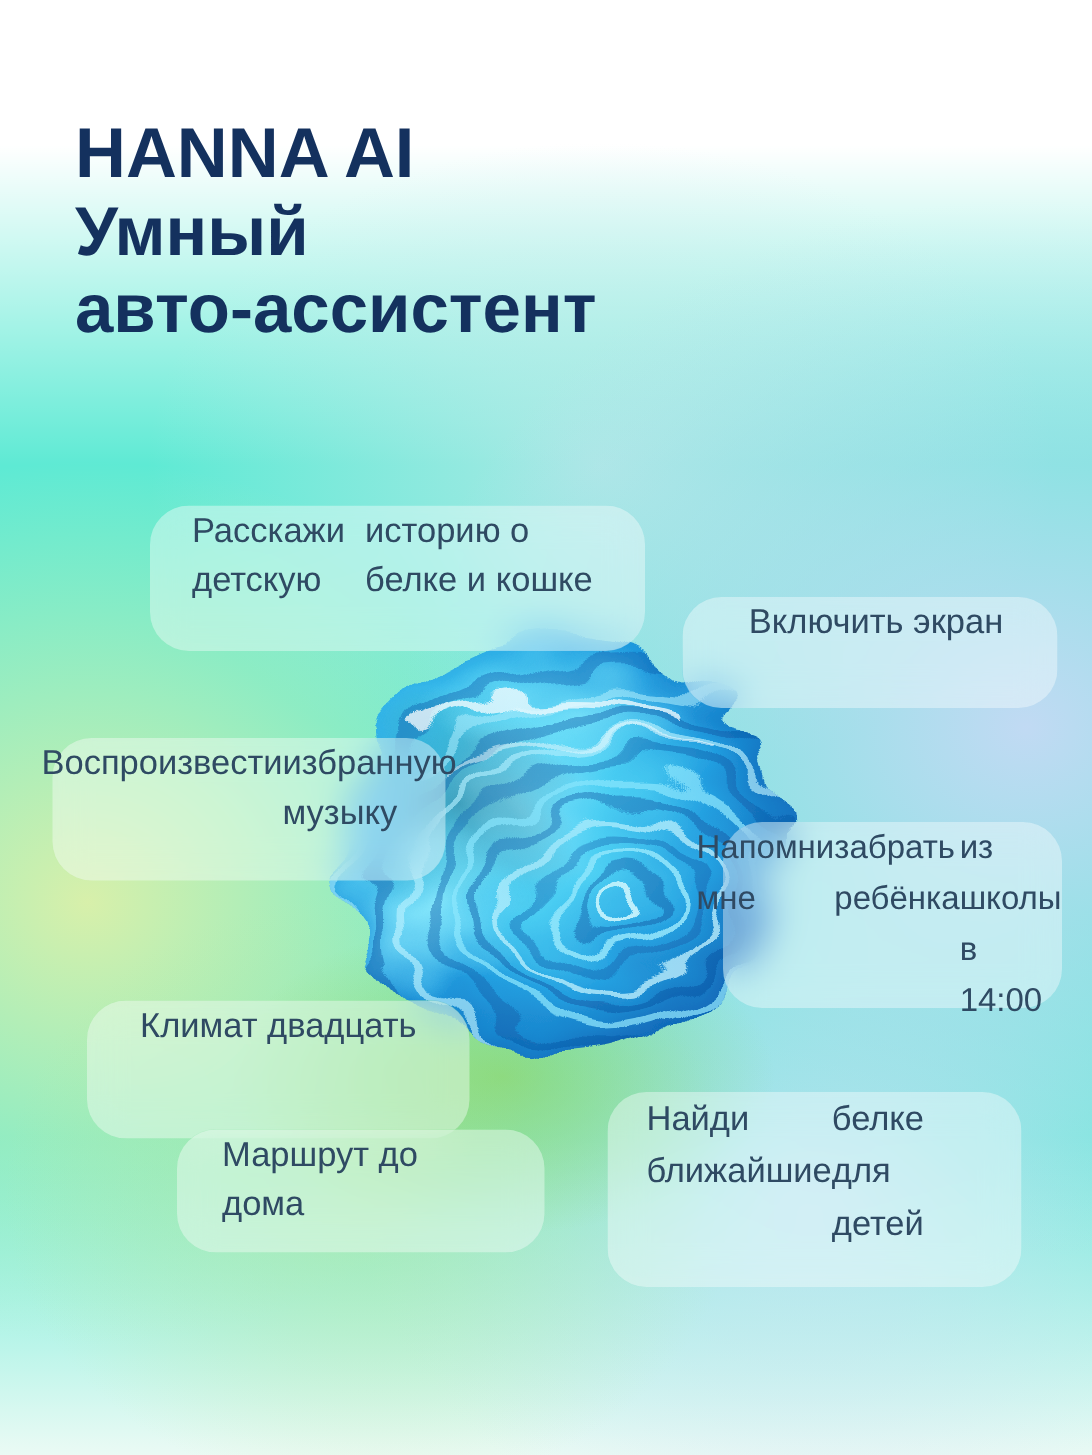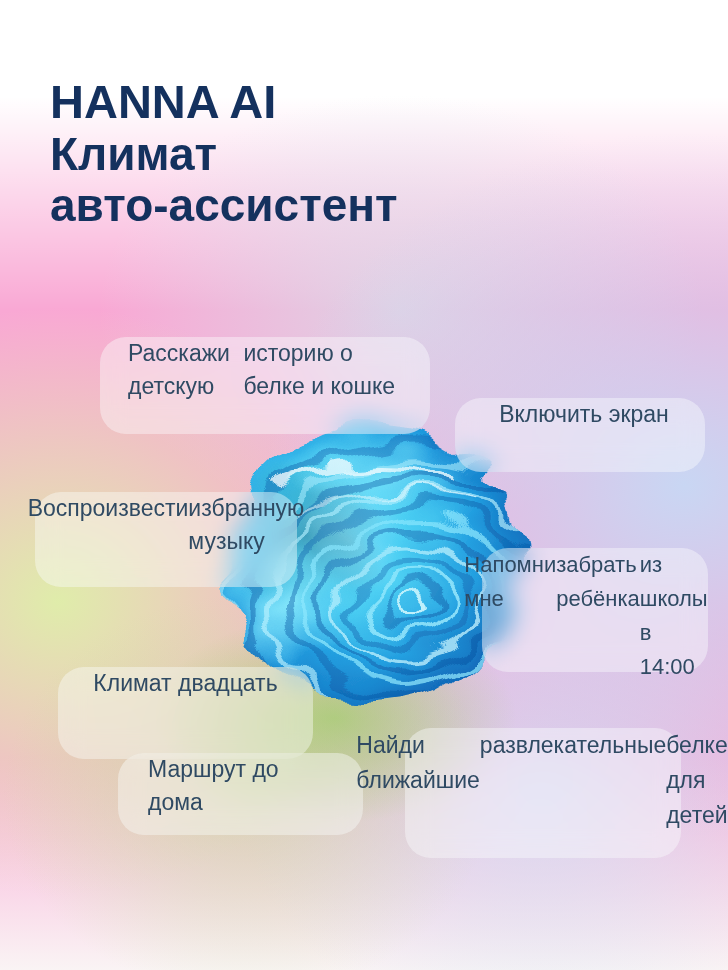--- a/index.html
+++ b/index.html
@@ -3,21 +3,21 @@
 <meta charset="utf-8">
 <style>
   html,body{margin:0;padding:0;}
   body{
     font-family:"Liberation Sans","DejaVu Sans",sans-serif;
     background:#ffffff;
     width:728px;height:970px;
   }
   .canvas{
     position:relative;width:728px;height:970px;overflow:hidden;
-    background-color:#f9a8d4;
+    background-color:#5eead4;
   }
   
   .bg{
     position:absolute;inset:0;
     background:
       radial-gradient(ellipse 260px 150px at 46% 74%, rgba(142,209,82,0.60) 0%, rgba(142,209,82,0) 70%),
       radial-gradient(ellipse 340px 280px at 34% 82%, rgba(190,230,150,0.55) 0%, rgba(190,230,150,0) 72%),
       radial-gradient(ellipse 480px 420px at 8% 62%, rgba(222,240,168,0.95) 0%, rgba(222,240,168,0) 70%),
       radial-gradient(ellipse 560px 470px at 94% 50%, rgba(198,217,245,0.95) 0%, rgba(198,217,245,0) 75%),
       radial-gradient(ellipse 420px 330px at 74% 82%, rgba(206,226,246,0.75) 0%, rgba(206,226,246,0) 72%),
@@ -55,21 +55,21 @@
   .b7{left:405px;top:728px;width:276px;height:130px;padding-left:26px;font-size:23px;line-height:1.52;}
 </style>
 </head>
 <body>
 
 <div class="canvas">
   <div class="bg"></div>
 
   <div class="title">
     <div class="l1">HANNA AI</div>
-    <div class="l2">Климат</div>
+    <div class="l2">Умный</div>
     <div class="l3">авто-ассистент</div>
   </div>
 
   <div class="blob-wrap">
     <div class="blob-glow"></div>
     <svg width="316" height="304" viewBox="0 0 316 304">
       <defs>
         <radialGradient id="gBase" cx="38%" cy="40%" r="80%">
           <stop offset="0%" stop-color="#9feeff"></stop>
           <stop offset="28%" stop-color="#46cdf2"></stop>
@@ -145,16 +145,15 @@
   <div class="bubble b5">
     <div>Климат двадцать</div>
   </div>
 
   <div class="bubble b6">
     <div>Маршрут до дома</div>
   </div>
 
   <div class="bubble b7">
     <div>Найди ближайшие</div>
-    <div>развлекательные</div>
     <div>белке для детей</div>
   </div>
 </div>
 
 </body></html>

